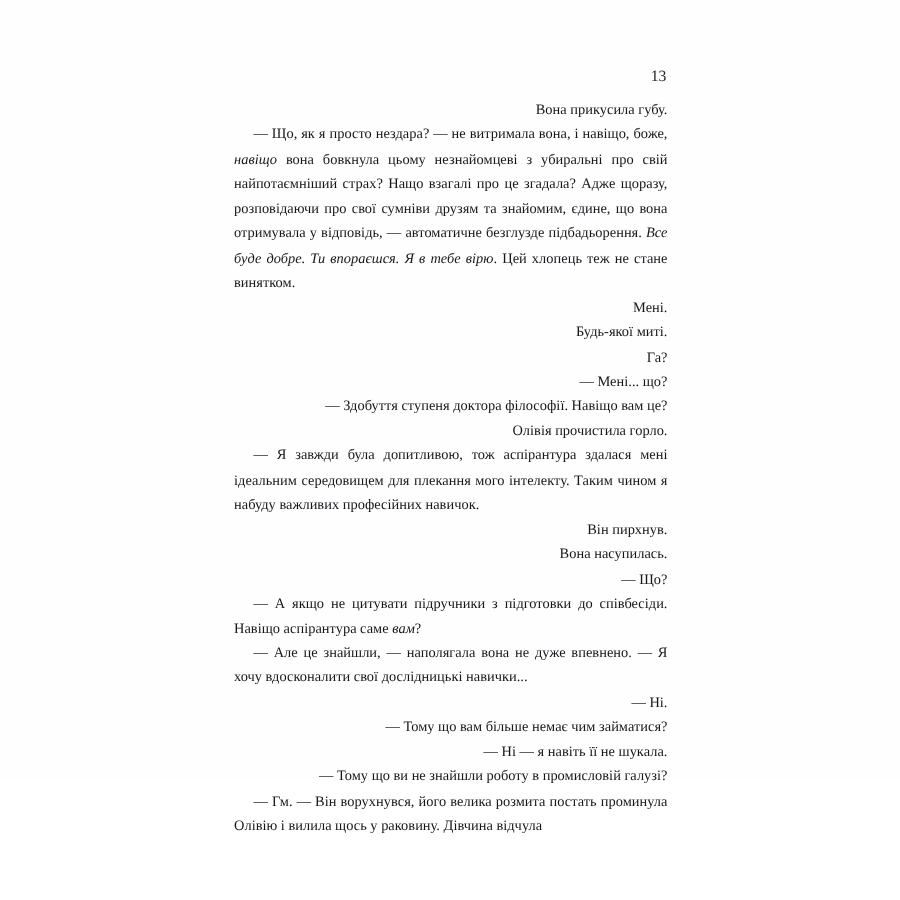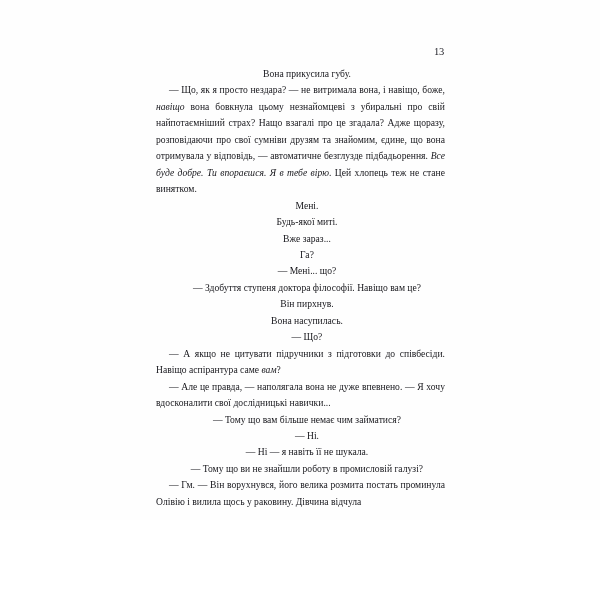--- a/index.html
+++ b/index.html
@@ -44,47 +44,48 @@
     font-size: 9.6px;
     line-height: 16.45px;
     text-align: justify;
     text-justify: inter-word;
     color: #16161b;
     word-spacing: -0.05px;
     letter-spacing: 0.02px;
     hyphens: manual;
   }
   p.para.nojust {
-    text-align: center;
+    text-align: right;
   }
   em {
     font-style: italic;
   }
 </style>
 </head>
 <body>
 
 <div class="page">
 
   <div class="folio">13</div>
 
   <div class="textblock">
       <p class="para nojust"><span>Вона прикусила губу.</span></p>
       <p class="para"><span>— Що, як я просто нездара? — не витримала вона, і навіщо, боже, </span><em>навіщо</em><span> вона бовкнула цьому незнайомцеві з убиральні про свій найпотаємніший страх? Нащо взагалі про це згадала? Адже щоразу, розповідаючи про свої сумніви друзям та знайомим, єдине, що вона отримувала у відповідь, — автоматичне безглузде підбадьорення. </span><em>Все буде добре. Ти впораєшся. Я в тебе вірю</em><span>. Цей хлопець теж не стане винятком.</span></p>
       <p class="para nojust"><span>Мені.</span></p>
       <p class="para nojust"><span>Будь-якої миті.</span></p>
-      <p class="para nojust"><span>Вже зараз...</span></p>
       <p class="para nojust"><span>Га?</span></p>
       <p class="para nojust"><span>— Мені... що?</span></p>
       <p class="para nojust"><span>— Здобуття ступеня доктора філософії. Навіщо вам це?</span></p>
+      <p class="para nojust"><span>Олівія прочистила горло.</span></p>
+      <p class="para"><span>— Я завжди була допитливою, тож аспірантура здалася мені ідеальним середовищем для плекання мого інтелекту. Таким чином я набуду важливих професійних навичок.</span></p>
       <p class="para nojust"><span>Він пирхнув.</span></p>
       <p class="para nojust"><span>Вона насупилась.</span></p>
       <p class="para nojust"><span>— Що?</span></p>
       <p class="para"><span>— А якщо не цитувати підручники з підготовки до співбесіди. Навіщо аспірантура саме </span><em>вам</em><span>?</span></p>
-      <p class="para"><span>— Але це правда, — наполягала вона не дуже впевнено. — Я хочу вдосконалити свої дослідницькі навички...</span></p>
+      <p class="para"><span>— Але це знайшли, — наполягала вона не дуже впевнено. — Я хочу вдосконалити свої дослідницькі навички...</span></p>
+      <p class="para nojust"><span>— Ні.</span></p>
       <p class="para nojust"><span>— Тому що вам більше немає чим займатися?</span></p>
-      <p class="para nojust"><span>— Ні.</span></p>
       <p class="para nojust"><span>— Ні — я навіть її не шукала.</span></p>
       <p class="para nojust"><span>— Тому що ви не знайшли роботу в промисловій галузі?</span></p>
       <p class="para"><span>— Гм. — Він ворухнувся, його велика розмита постать проминула Олівію і вилила щось у раковину. Дівчина відчула</span></p>
     </div>
 
 </div>
 
 </body></html>

